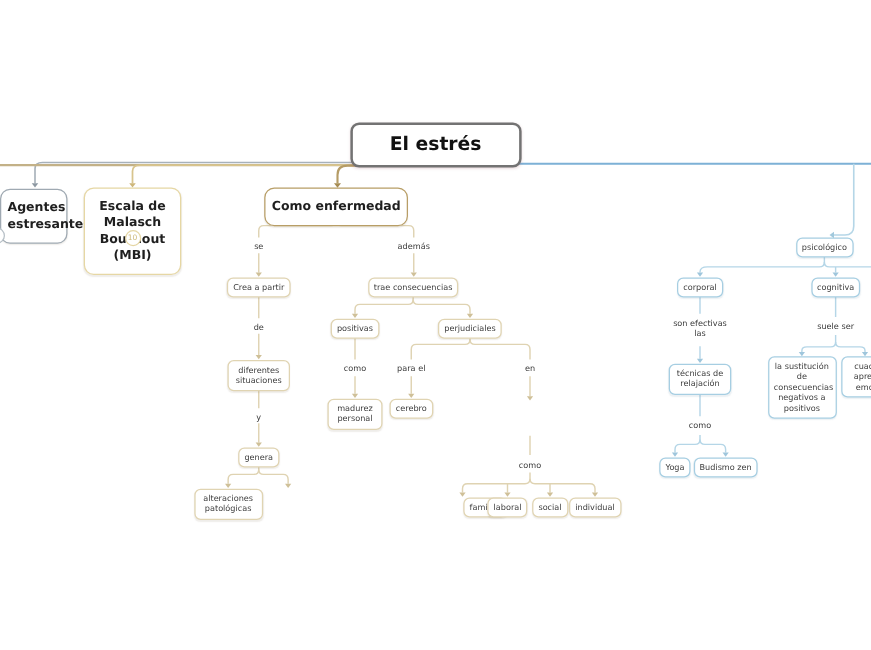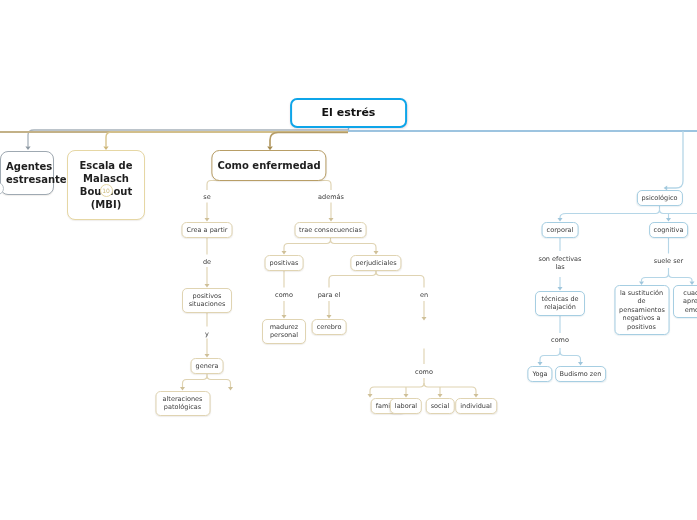--- a/index.html
+++ b/index.html
@@ -17,22 +17,22 @@
     padding:3px 4px; white-space:nowrap;
     box-shadow:0 1px 1px rgba(120,110,80,.12);
   }
   .node.multi { white-space:normal; }
   .node.blue { border-color:#a6cee2; box-shadow:0 1px 1px rgba(90,130,160,.12); }
   .node.lvl1 { font-weight:700; font-size:10px; color:#1f1f1f; border-radius:8px; border-width:1.5px; padding:8px 5px; }
   .node.gray-b  { border-color:#9fa9b2; }
   .node.tan-b   { border-color:#e6d7a4; }
   .node.brown-b { border-color:#b89e66; }
   #n-root {
-    font-size:11px; font-weight:700; color:#111;
-    border:2px solid #0ea5e9; border-radius:7px; padding:6px 30px;
+    font-size:15px; font-weight:700; color:#111;
+    border:2px solid #737373; border-radius:7px; padding:6px 30px;
     box-shadow:0 1px 2px rgba(150,80,95,.18);
   }
   .lbl {
     position:absolute; transform:translateX(-50%);
     font-size:6.5px; color:#3a3a3a; text-align:center; line-height:1.25; white-space:nowrap;
   }
   .lbl.multi { white-space:normal; }
   .badge {
     position:absolute; width:13px; height:13px; border-radius:50%; background:#fff;
     font-size:6px; display:flex; align-items:center; justify-content:center; box-sizing:border-box;
@@ -141,21 +141,21 @@
   <div class="node blue" style="left:659.5px;top:190px">psicológico</div>
 
   <div class="badge grayc" style="left:-9px;top:182px"></div>
   <div class="badge tanc" style="left:99.5px;top:184px">10</div>
 
   <div class="lbl" style="left:207px;top:193px">se</div>
   <div class="lbl" style="left:331px;top:193px">además</div>
   <div class="node" style="left:207px;top:222px">Crea a partir</div>
   <div class="node" style="left:330.5px;top:222px">trae consecuencias</div>
   <div class="lbl" style="left:207px;top:258px">de</div>
-  <div class="node multi" style="left:207px;top:288px;width:40px">positivos situaciones</div>
+  <div class="node multi" style="left:207px;top:288px;width:40px">diferentes situaciones</div>
   <div class="lbl" style="left:207px;top:330px">y</div>
   <div class="node" style="left:207px;top:358px">genera</div>
   <div class="node multi" style="left:182.5px;top:391px;width:45px">alteraciones patológicas</div>
 
   <div class="node" style="left:284px;top:255px">positivas</div>
   <div class="node" style="left:376px;top:255px">perjudiciales</div>
   <div class="lbl" style="left:284px;top:291px">como</div>
   <div class="lbl" style="left:329px;top:291px">para el</div>
   <div class="lbl" style="left:424px;top:291px">en</div>
   <div class="node multi" style="left:284px;top:319px;width:34px">madurez personal</div>
@@ -167,16 +167,16 @@
   <div class="node" style="left:476px;top:398px">individual</div>
 
   <div class="node blue" style="left:560px;top:222px">corporal</div>
   <div class="node blue" style="left:668.5px;top:222px">cognitiva</div>
   <div class="lbl multi" style="left:560px;top:255px;width:50px">son efectivas las</div>
   <div class="lbl" style="left:668.5px;top:257px">suele ser</div>
   <div class="node blue multi" style="left:560px;top:291px;width:40px">técnicas de relajación</div>
   <div class="lbl" style="left:560px;top:336px">como</div>
   <div class="node blue" style="left:540px;top:366px">Yoga</div>
   <div class="node blue" style="left:580.5px;top:366px">Budismo zen</div>
-  <div class="node blue multi" style="left:641.5px;top:285px;width:45px">la sustitución de pensamientos negativos a positivos</div>
+  <div class="node blue multi" style="left:641.5px;top:285px;width:45px">la sustitución de consecuencias negativos a positivos</div>
   <div class="node blue multi" style="left:673px;top:285px;width:33px;transform:none">cuadro aprend emoci</div>
 
 </div>
 
 </body></html>

